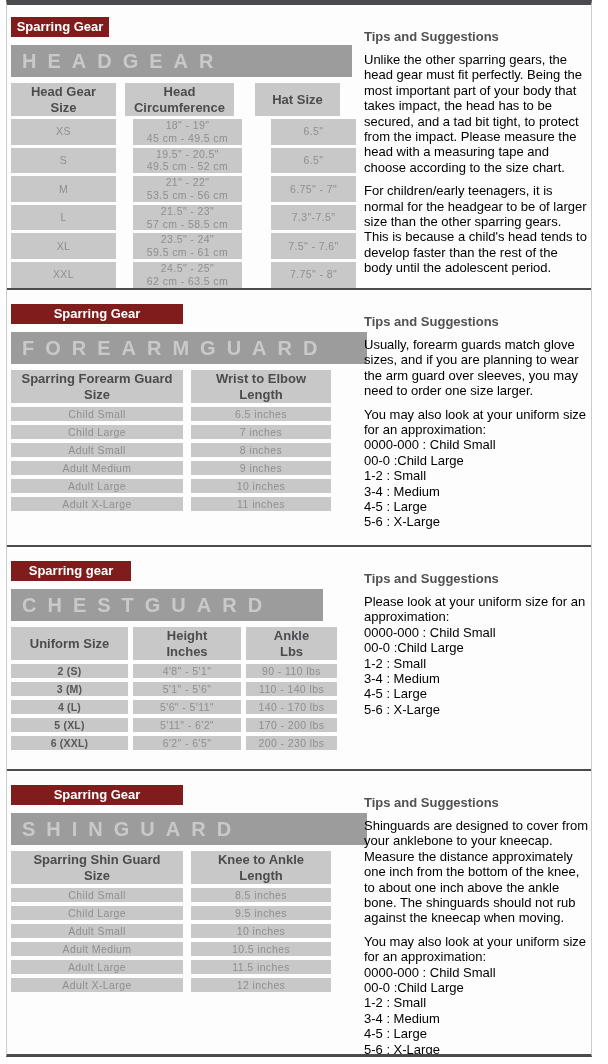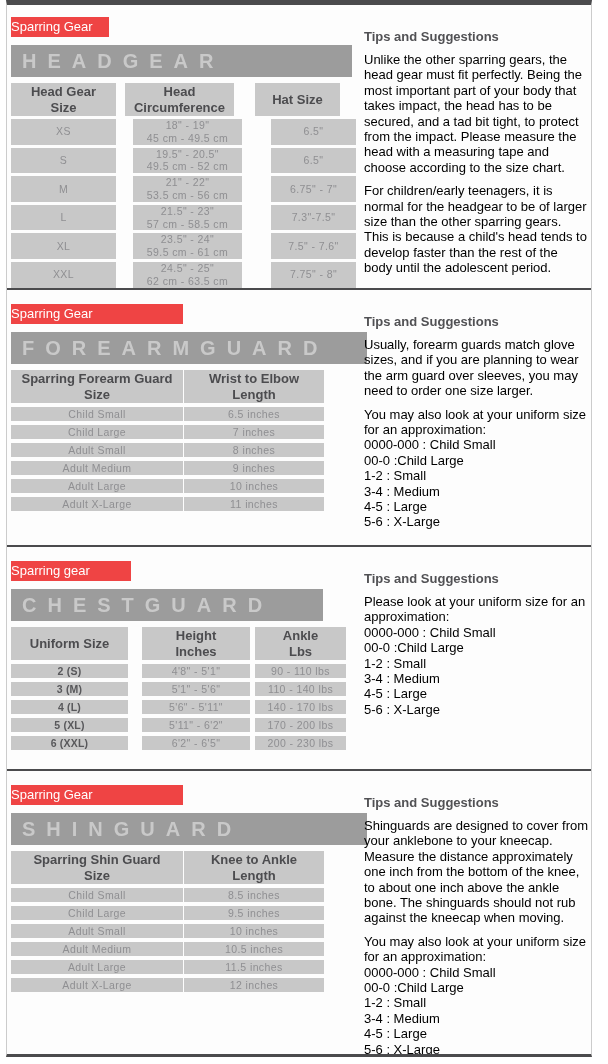--- a/index.html
+++ b/index.html
@@ -24,22 +24,22 @@
   .s0 { height:283px; }
   .s1 { height:257px; }
   .s2 { height:224px; }
   .s3 { height:285px; }
 
   .left { flex:0 0 357px; width:357px; padding:12px 0 0 4px; }
   .s1 .left, .s2 .left, .s3 .left { padding-top:14px; }
 
   .gear-label {
     height:20px; line-height:20px;
-    background:#ef4444; color:#ffffff;
-    font-size:13px; font-weight:normal; text-align:left;
+    background:#7f1d1d; color:#ffffff;
+    font-size:13px; font-weight:bold; text-align:center;
   }
   .lw-s { width:98px; }
   .lw-m { width:120px; }
   .lw-l { width:172px; }
 
   .banner {
     margin-top:8px; height:32px; line-height:32px;
     background:#9c9c9c; color:#c9c9c9;
     font-size:20px; font-weight:bold; text-align:left;
     letter-spacing:11px; padding-left:11px;
@@ -62,24 +62,24 @@
   .thead .tcell { min-height:33px; color:#4c4c4f; font-size:13px; font-weight:bold; }
   .tbody .tcell { color:#8f8f92; font-size:10.5px; letter-spacing:0.4px; }
 
   .t0 .tbody .tcell { min-height:25px; }
   .t1 .tbody .tcell, .t2 .tbody .tcell, .t3 .tbody .tcell { min-height:14px; }
 
   .t0 .tcell:nth-child(1){ width:105px; margin-right:9px; }
   .t0 .tcell:nth-child(2){ width:109px; margin-right:21px; }
   .t0 .tcell:nth-child(3){ width:85px; }
 
-  .t1 .tcell:nth-child(1), .t3 .tcell:nth-child(1){ width:172px; margin-right:1px; }
+  .t1 .tcell:nth-child(1), .t3 .tcell:nth-child(1){ width:172px; margin-right:8px; }
   .t1 .tcell:nth-child(2), .t3 .tcell:nth-child(2){ width:140px; }
 
-  .t2 .tcell:nth-child(1){ width:117px; margin-right:14px; }
+  .t2 .tcell:nth-child(1){ width:117px; margin-right:5px; }
   .t2 .tcell:nth-child(2){ width:108px; margin-right:5px; }
   .t2 .tcell:nth-child(3){ width:91px; }
 
   .t2 .tbody .tcell:nth-child(1){ font-weight:bold; color:#58585b; letter-spacing:0.2px; }
 
   .tips { flex:1; padding:24px 2px 0 0; }
   .tips h3 { font-size:13px; font-weight:bold; color:#515154; }
   .tips p {
     margin-top:8px;
     font-size:13px; line-height:15.4px; color:#000000;

